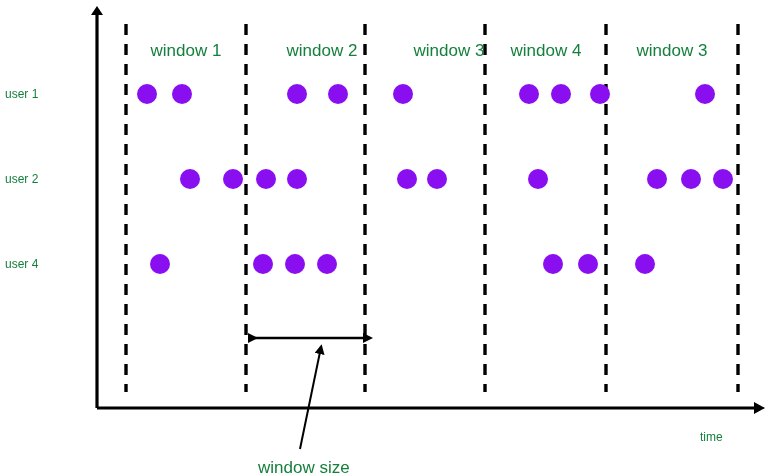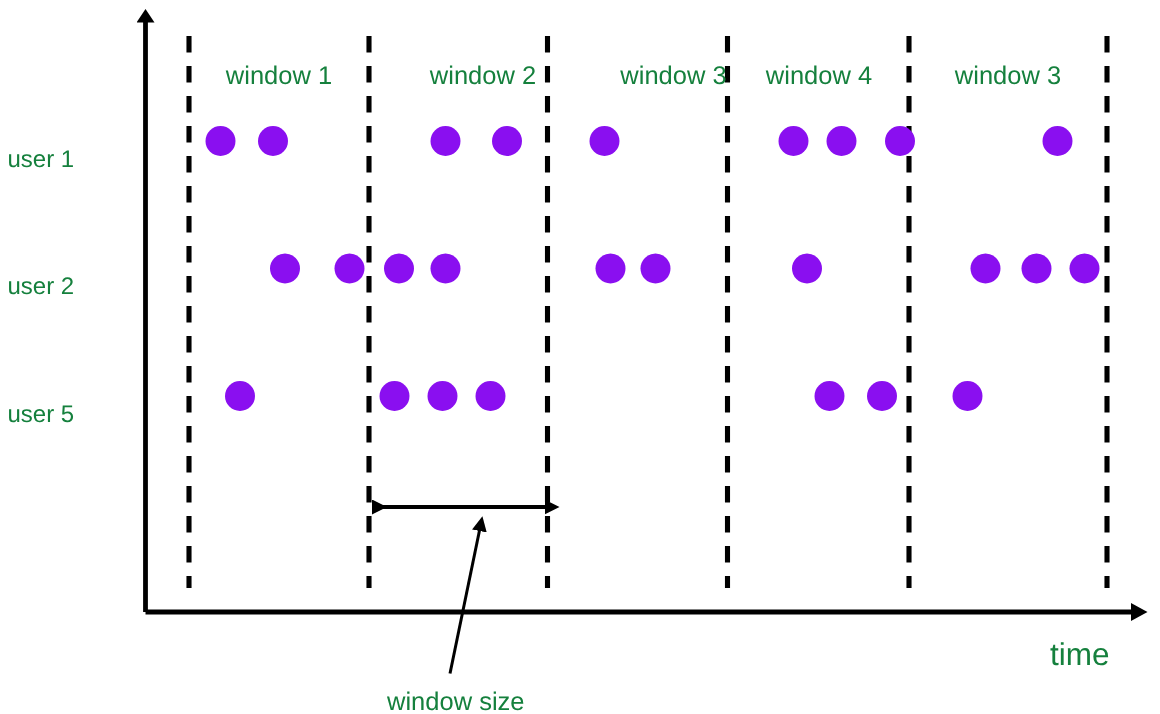--- a/index.html
+++ b/index.html
@@ -1,22 +1,22 @@
 <!DOCTYPE html>
 <html><head>
 <meta charset="utf-8">
 <style>
   html,body{margin:0;padding:0;background:#ffffff;}
   body{width:773px;height:476px;overflow:hidden;font-family:"Liberation Sans",sans-serif;}
   #stage{position:relative;width:773px;height:476px;background:#fff;}
   svg#canvas{position:absolute;left:0;top:0;width:773px;height:476px;}
   .lbl{position:absolute;font-family:Liberation Sans, sans-serif;color:#15803d;white-space:nowrap;}
-  .user-label{font-size:16px;margin-top:13px;}
+  .user-label{font-size:12px;}
   .window-label{font-size:17px;}
-  .axis-label{font-size:21px;}
+  .axis-label{font-size:12px;}
   .annot-label{font-size:17px;}
 </style>
 </head>
 <body>
 
 <div id="stage">
   <svg id="canvas" viewBox="0 0 773 476">
     <defs>
       <marker id="arrowUp" markerWidth="12" markerHeight="12" refX="3" refY="6" orient="auto" markerUnits="userSpaceOnUse">
         <path d="M0,0 L9,6 L0,12 z" fill="#000"></path>
@@ -78,16 +78,16 @@
   </svg>
   <div id="labels-layer">
       <div class="lbl axis-label" style="left: 700px; top: 437px; transform: translateY(-50%);">time</div>
       <div class="lbl window-label" style="left: 186px; top: 41px; transform: translateX(-50%);">window 1</div>
       <div class="lbl window-label" style="left: 322px; top: 41px; transform: translateX(-50%);">window 2</div>
       <div class="lbl window-label" style="left: 449px; top: 41px; transform: translateX(-50%);">window 3</div>
       <div class="lbl window-label" style="left: 546px; top: 41px; transform: translateX(-50%);">window 4</div>
       <div class="lbl window-label" style="left: 672px; top: 41px; transform: translateX(-50%);">window 3</div>
       <div class="lbl user-label" style="left: 5px; top: 94px; transform: translateY(-50%);">user 1</div>
       <div class="lbl user-label" style="left: 5px; top: 179px; transform: translateY(-50%);">user 2</div>
-      <div class="lbl user-label" style="left: 5px; top: 264px; transform: translateY(-50%);">user 5</div>
+      <div class="lbl user-label" style="left: 5px; top: 264px; transform: translateY(-50%);">user 4</div>
       <div class="lbl annot-label" style="left: 258px; top: 468px; transform: translateY(-50%);">window size</div>
     </div>
 </div>
 
 </body></html>

